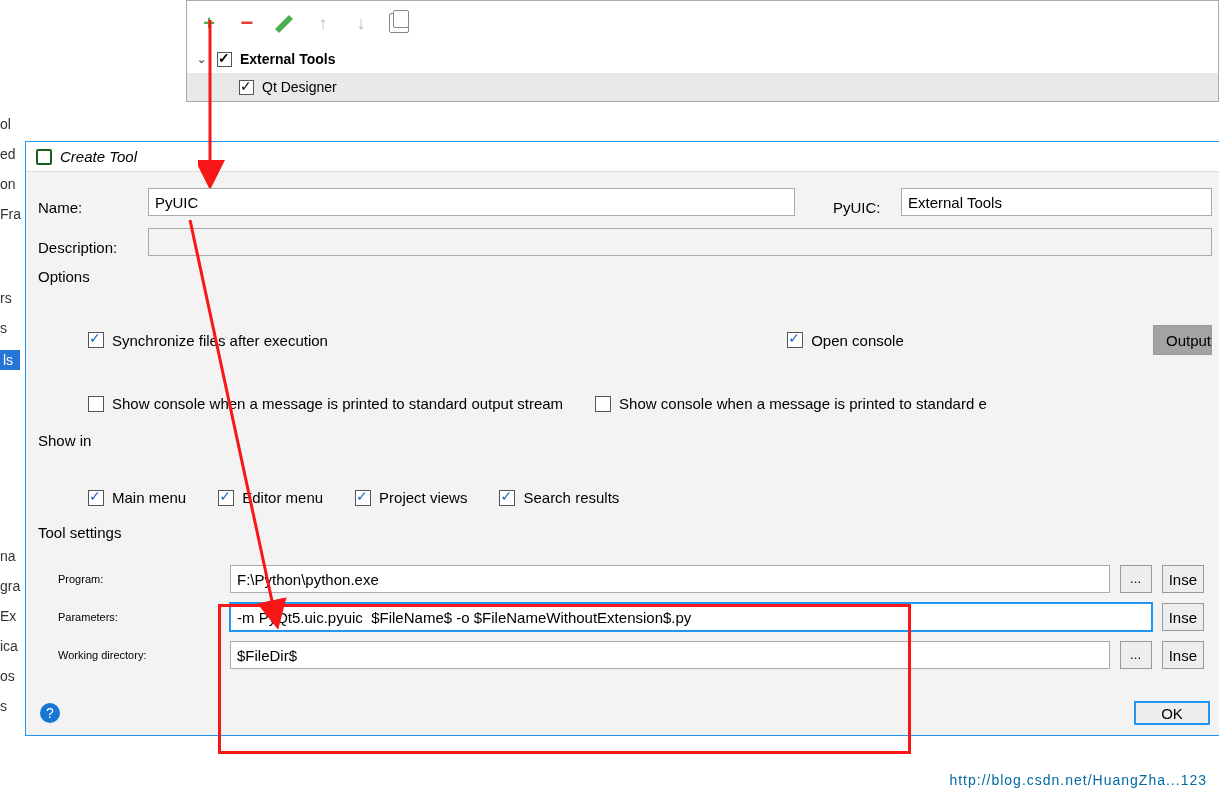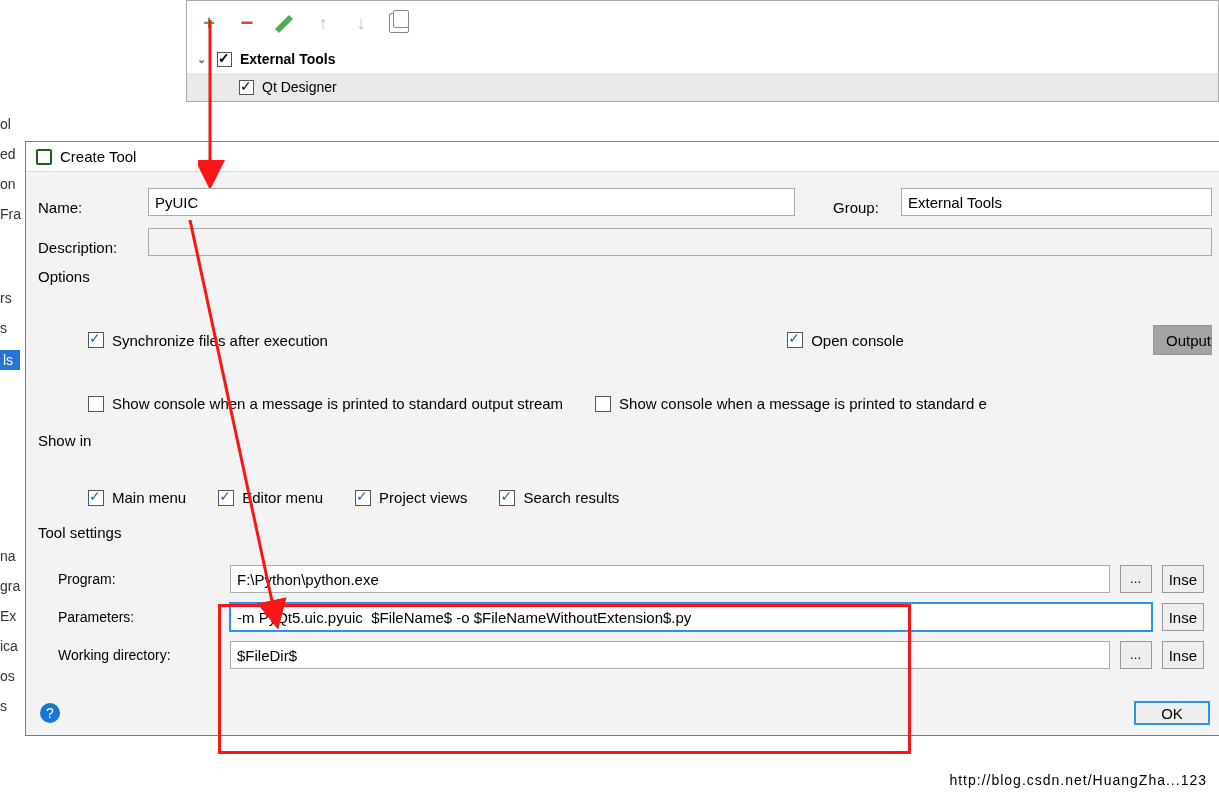--- a/index.html
+++ b/index.html
@@ -50,21 +50,21 @@
   background: #f3f3f3;
   border: 1px solid #2196f3;
   border-right: none;
 }
 .dlg-title {
   display: flex; align-items: center; gap: 8px;
   background: #fff; padding: 6px 10px; border-bottom: 1px solid #ddd;
 }
 .dlg-icon { width: 16px; height: 16px; background:#1b5e20; border-radius:2px; position:relative; }
 .dlg-icon::after { content:""; position:absolute; inset:2px; background:#fff; }
-.dlg-title-text { font-size: 15px; }
+.dlg-title-text { font-size: 15px; font-style: italic; }
 
 .form { padding: 16px 12px 10px 12px; }
 .row { display: flex; align-items: flex-end; gap: 10px; margin-bottom: 12px; }
 .label { min-width: 100px; font-size: 15px; }
 .label-sm { min-width: 58px; }
 .input {
   height: 28px; border: 1px solid #aaa; padding: 9px 6px; background: #fff;
   font-size: 15px; font-family: inherit;
 }
 .input.wide { flex: 1; }
@@ -77,32 +77,32 @@
 .chkbox { width: 16px; height: 16px; border: 1.5px solid #555; background:#fff; position:relative; }
 .chkbox.on::after { content:"✓"; position:absolute; top:-3px; left:0; font-size:14px; color:#1565c0; }
 .btn {
   height: 30px; padding: 2px 12px; border: 1px solid #999; background: #a3a3a3;
   font-size: 15px; font-family: inherit;
 }
 .output-btn { margin-left: auto; padding-right: 0; }
 
 .tool-settings { padding-left: 18px; padding-top: 8px; border: 2px solid transparent; }
 .ts-row { display: flex; align-items: center; gap: 10px; margin-bottom: 10px; padding-right: 6px; }
-.ts-label { min-width: 162px; font-size: 14px; }
+.ts-label { min-width: 162px; font-size: 11px; }
 .ts-input { flex: 1; height: 28px; border: 1px solid #aaa; background: #fff; padding: 2px 6px; font-size: 15px; }
 .ts-input.focus { border: 1px solid #2196f3; box-shadow: 0 0 0 1px #2196f3; }
 .browse { width: 32px; height: 28px; border: 1px solid #999; background:#eee; text-align:center; line-height:24px; }
 .insert { height: 28px; border: 1px solid #999; background:#eee; padding: 0 6px; font-size: 15px; }
 .red-box { position: absolute; border: 3px solid #f81616; pointer-events:none; }
 
 .footer { display: flex; align-items: center; padding: 10px 14px; gap: 10px; }
 .help { width: 20px; height: 20px; border-radius: 50%; background: #1976d2; color:#fff; text-align:center; font-size:14px; line-height:20px; }
 .ok-btn { margin-left: auto; width: 76px; height: 24px; border: 2px solid #2196f3; background:#eee; font-size:15px; }
 
-.watermark { position:absolute; right:12px; bottom:14px; color:#000000; font-size:14px; letter-spacing:1px; pointer-events:none; }
+.watermark { position:absolute; right:12px; bottom:14px; color:#0369a1; font-size:14px; letter-spacing:1px; pointer-events:none; }
 
 
 .arrow-svg { position: absolute; pointer-events: none; }
 
 </style>
 </head>
 <body>
 
 <div class="top-panel">
   <div class="toolbar">
@@ -153,21 +153,21 @@
     <span class="dlg-icon"></span>
     <span class="dlg-title-text">Create Tool</span>
   </div>
 
   <div class="form">
 
     <div class="row">
       <span class="label">Name:</span>
       <input class="input name-input" value="PyUIC" style="">
       <span style="width:18px"></span>
-      <span class="label label-sm">Group:</span>
+      <span class="label label-sm">PyUIC:</span>
       <input class="input wide" value="External Tools" style="">
     </div>
 
     <div class="row desc-row">
       <span class="label">Description:</span>
       <input class="input" value="" style="">
     </div>
 
     <div class="section-label">Options</div>
     <div class="checks">

